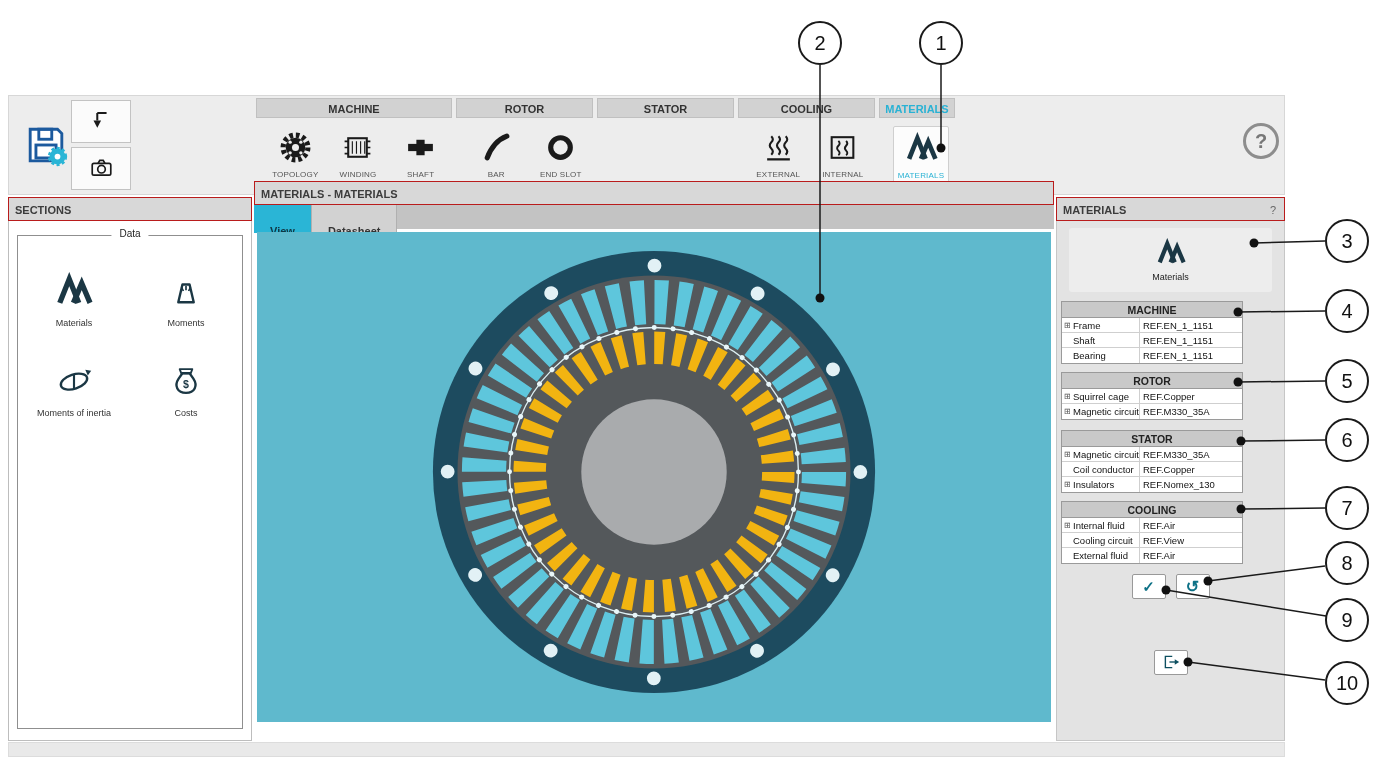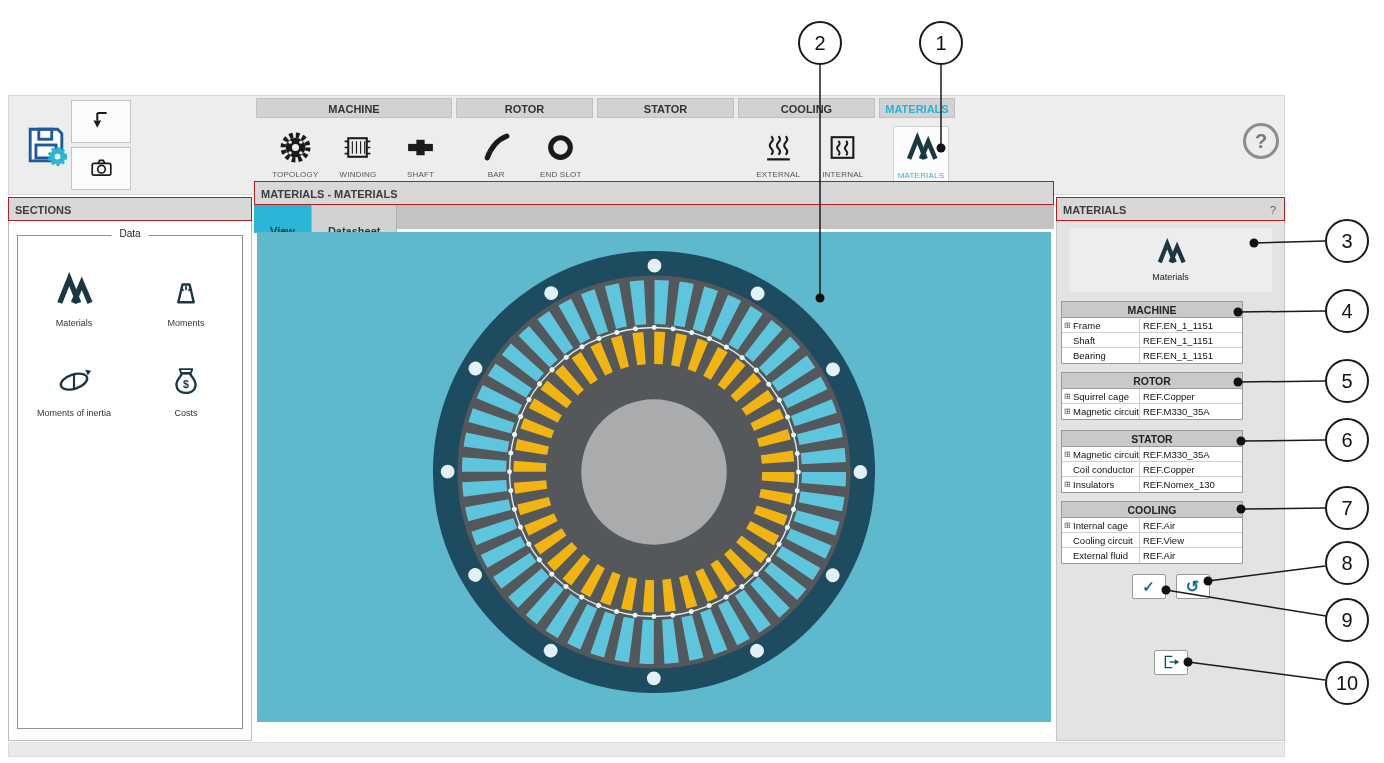--- a/index.html
+++ b/index.html
@@ -430,21 +430,21 @@
           </div>
         <div class="mcell-value">REF.Nomex_130</div>
       </div>
     </div>
 
     <div class="mtable mt-3">
       <div class="mtable-header">COOLING</div>
       <div class="mrow">
         <div class="mcell-label">
             <span class="mexpand">⊞</span>
-            <span>Internal cage</span>
+            <span>Internal fluid</span>
           </div>
         <div class="mcell-value">REF.Air</div>
       </div>
       <div class="mrow">
         <div class="mcell-label">
             <span class="mexpand"></span>
             <span>Cooling circuit</span>
           </div>
         <div class="mcell-value">REF.View</div>
       </div>

